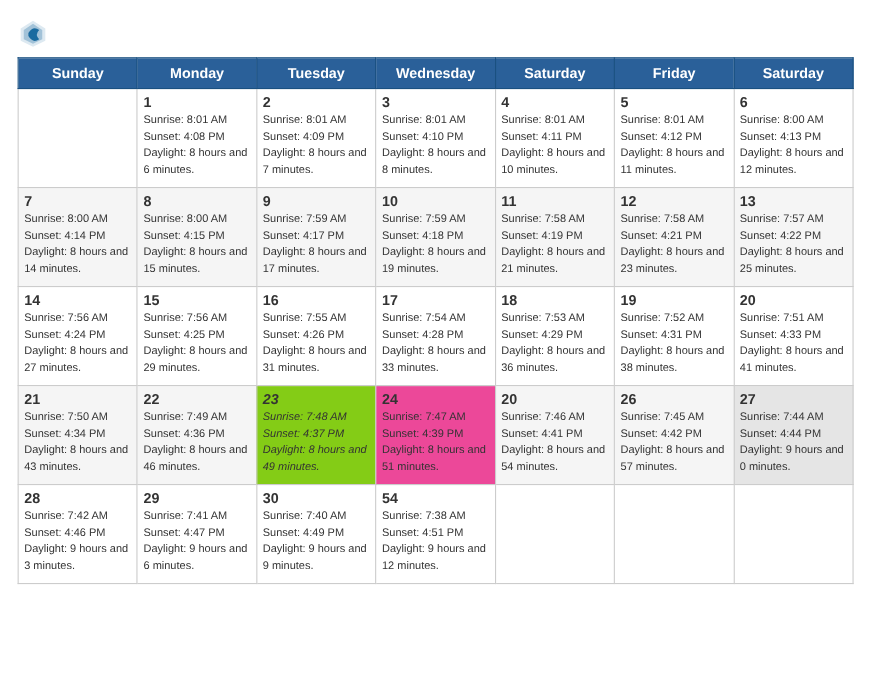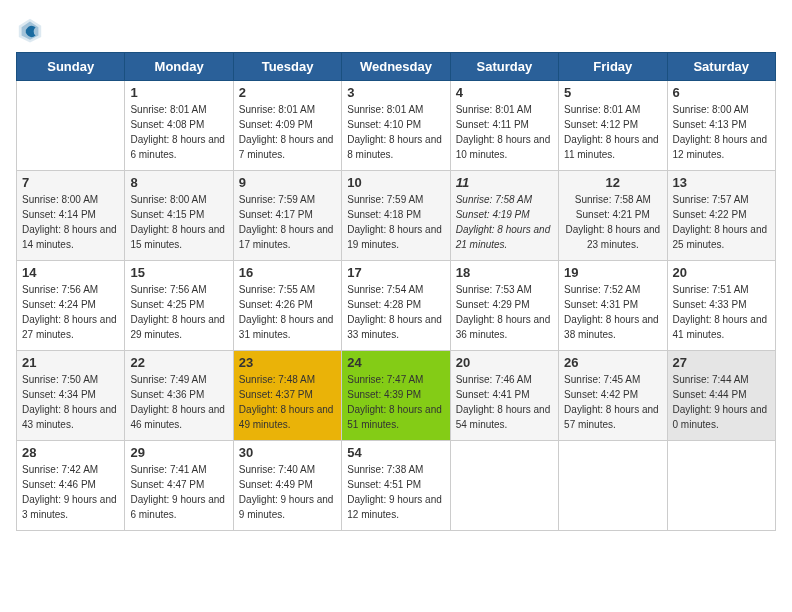--- a/index.html
+++ b/index.html
@@ -165,25 +165,25 @@
           <div class="cell-info">Sunrise: 8:00 AM<br>Sunset: 4:15 PM<br>Daylight: 8 hours and 15 minutes.</div>
         </td>
         <td style="background: rgb(245, 245, 245);">
           <span class="day-number">9</span>
           <div class="cell-info">Sunrise: 7:59 AM<br>Sunset: 4:17 PM<br>Daylight: 8 hours and 17 minutes.</div>
         </td>
         <td style="background: rgb(245, 245, 245);">
           <span class="day-number">10</span>
           <div class="cell-info">Sunrise: 7:59 AM<br>Sunset: 4:18 PM<br>Daylight: 8 hours and 19 minutes.</div>
         </td>
-        <td style="background: rgb(245, 245, 245); font-style: italic;">
+        <td style="background: rgb(245, 245, 245);">
           <span class="day-number">11</span>
           <div class="cell-info">Sunrise: 7:58 AM<br>Sunset: 4:19 PM<br>Daylight: 8 hours and 21 minutes.</div>
         </td>
-        <td style="background: rgb(245, 245, 245); text-align: center;">
+        <td style="background: rgb(245, 245, 245);">
           <span class="day-number">12</span>
           <div class="cell-info">Sunrise: 7:58 AM<br>Sunset: 4:21 PM<br>Daylight: 8 hours and 23 minutes.</div>
         </td>
         <td style="background: rgb(245, 245, 245);">
           <span class="day-number">13</span>
           <div class="cell-info">Sunrise: 7:57 AM<br>Sunset: 4:22 PM<br>Daylight: 8 hours and 25 minutes.</div>
         </td>
       </tr>
       <tr>
         <td>
@@ -217,25 +217,25 @@
       </tr>
       <tr>
         <td style="background: rgb(245, 245, 245);">
           <span class="day-number">21</span>
           <div class="cell-info">Sunrise: 7:50 AM<br>Sunset: 4:34 PM<br>Daylight: 8 hours and 43 minutes.</div>
         </td>
         <td style="background: rgb(245, 245, 245);">
           <span class="day-number">22</span>
           <div class="cell-info">Sunrise: 7:49 AM<br>Sunset: 4:36 PM<br>Daylight: 8 hours and 46 minutes.</div>
         </td>
-        <td style="background: #eab308;">
+        <td style="background: #84cc16; font-style: italic;">
           <span class="day-number">23</span>
           <div class="cell-info">Sunrise: 7:48 AM<br>Sunset: 4:37 PM<br>Daylight: 8 hours and 49 minutes.</div>
         </td>
-        <td style="background: #84cc16;">
+        <td style="background: #ec4899;">
           <span class="day-number">24</span>
           <div class="cell-info">Sunrise: 7:47 AM<br>Sunset: 4:39 PM<br>Daylight: 8 hours and 51 minutes.</div>
         </td>
         <td style="background: rgb(245, 245, 245);">
           <span class="day-number">20</span>
           <div class="cell-info">Sunrise: 7:46 AM<br>Sunset: 4:41 PM<br>Daylight: 8 hours and 54 minutes.</div>
         </td>
         <td style="background: rgb(245, 245, 245);">
           <span class="day-number">26</span>
           <div class="cell-info">Sunrise: 7:45 AM<br>Sunset: 4:42 PM<br>Daylight: 8 hours and 57 minutes.</div>

